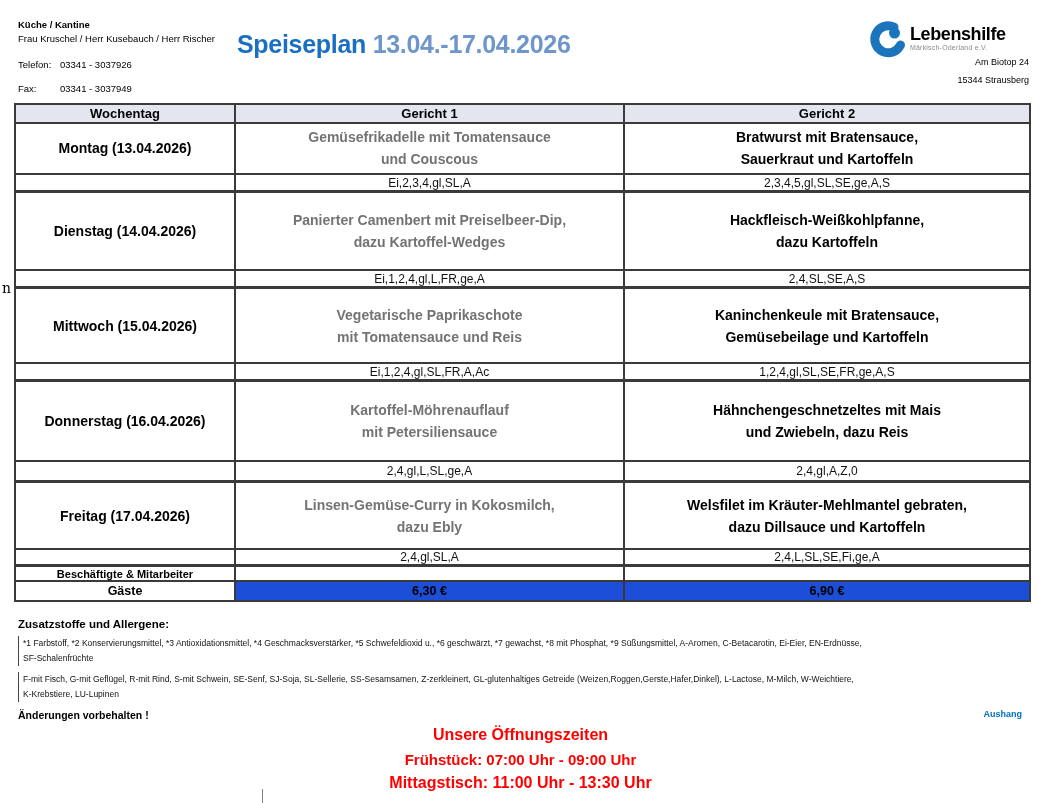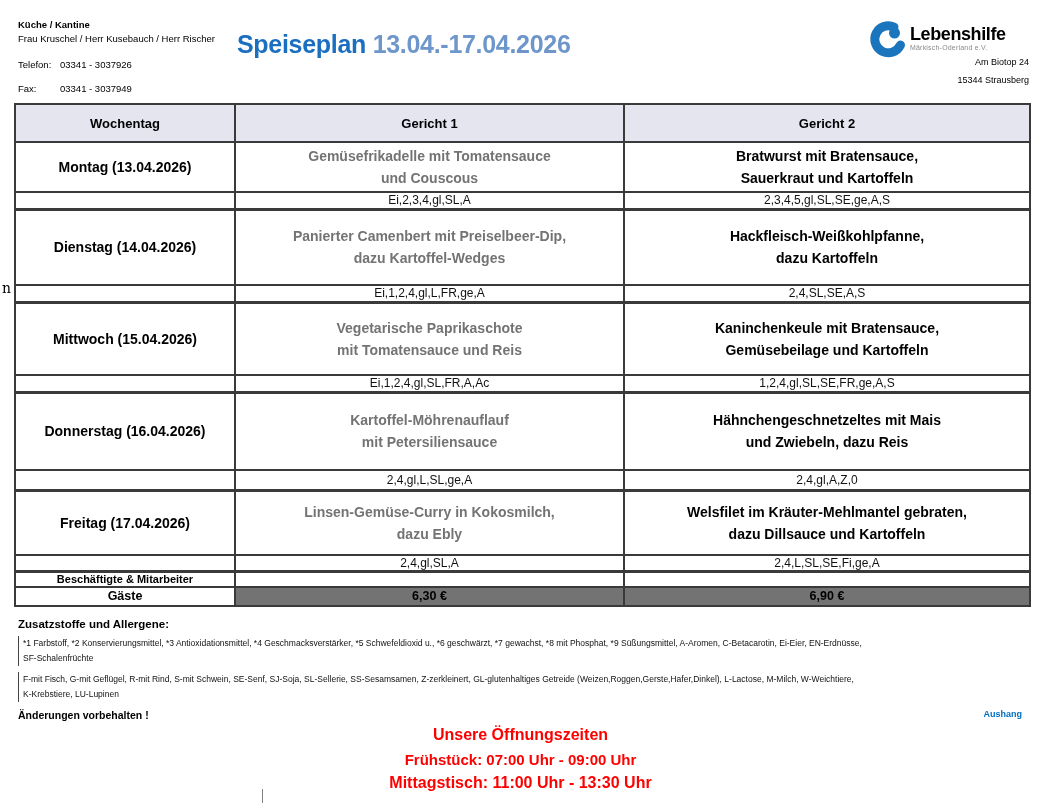--- a/index.html
+++ b/index.html
@@ -30,37 +30,37 @@
 
   
   table.menu-table {
     position:absolute; left:14px; top:103px; width:1015px; height:499px;
     border-collapse:collapse; table-layout:fixed;
   }
   .menu-table th, .menu-table td {
     border:2px solid #3a3a3a; padding:0 4px; text-align:center; vertical-align:middle; overflow:hidden;
   }
   .menu-table th { background:#e4e5ef; font-size:13px; font-weight:bold; }
-  tr.header-row { height:38px; }
+  tr.header-row { height:18px; }
   tr.rh-d1 { height:50px; } tr.rh-a1 { height:17px; }
   tr.rh-d2 { height:76px; } tr.rh-a2 { height:17px; }
   tr.rh-d3 { height:73px; } tr.rh-a3 { height:17px; }
   tr.rh-d4 { height:78px; } tr.rh-a4 { height:20px; }
   tr.rh-d5 { height:65px; } tr.rh-a5 { height:16px; }
   tr.staff-row { height:15px; }
   tr.guest-row { height:19px; }
 
   .day-cell { font-size:14px; font-weight:bold; }
   .meal { font-size:14px; font-weight:bold; white-space:pre-line; line-height:22px; }
   .meal.g1 { color:#737373; }
   .allergen-cell { font-size:12px; font-weight:normal; color:#111; }
   tr.allergen-row td { border-bottom-width:3px; }
   .staff-row td { font-size:11px; font-weight:bold; }
   .guest-row td { font-size:12.5px; font-weight:bold; }
-  .price-cell { background:#737373; }
+  .price-cell { background:#1d4ed8; }
 
   
   .stray-n { position:absolute; left:2px; top:280px; font-family:"DejaVu Serif", serif; font-size:14px; }
   .bottom-artifact { position:absolute; left:262px; top:789px; width:1px; height:14px; background:#808080; }
 
   
   .allergen-section { position:absolute; left:18px; top:618px; width:1013px; }
   .allergen-heading { font-size:11.5px; font-weight:bold; }
   .allergen-box {
     border-left:1px solid #444; padding-left:4px; margin-top:6px;

